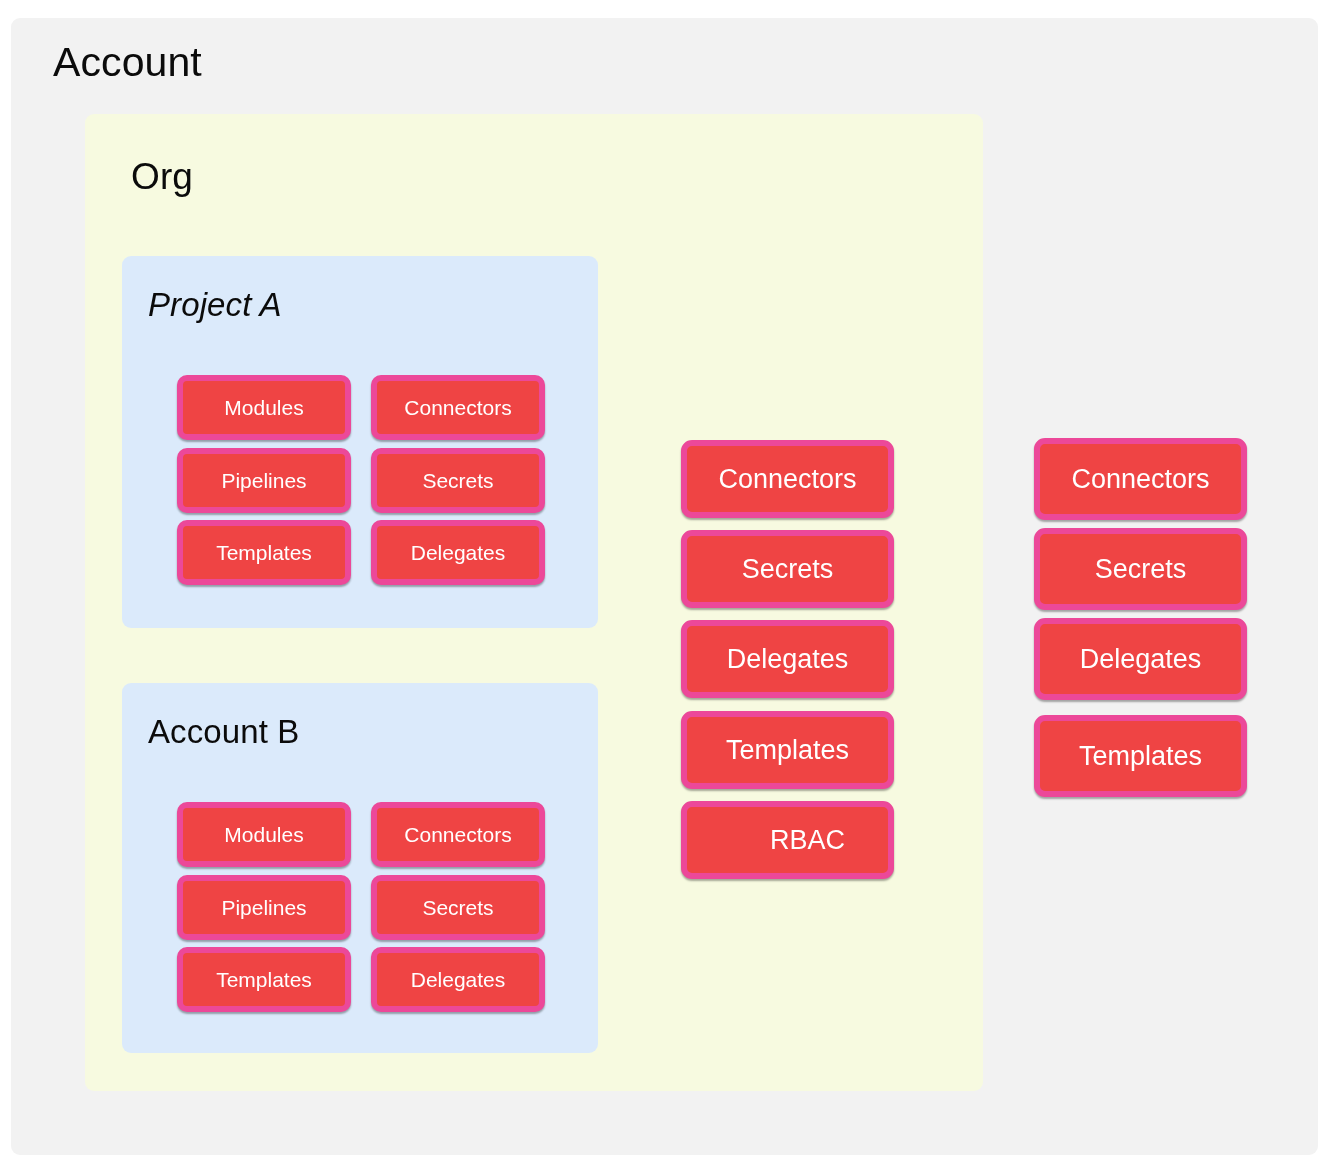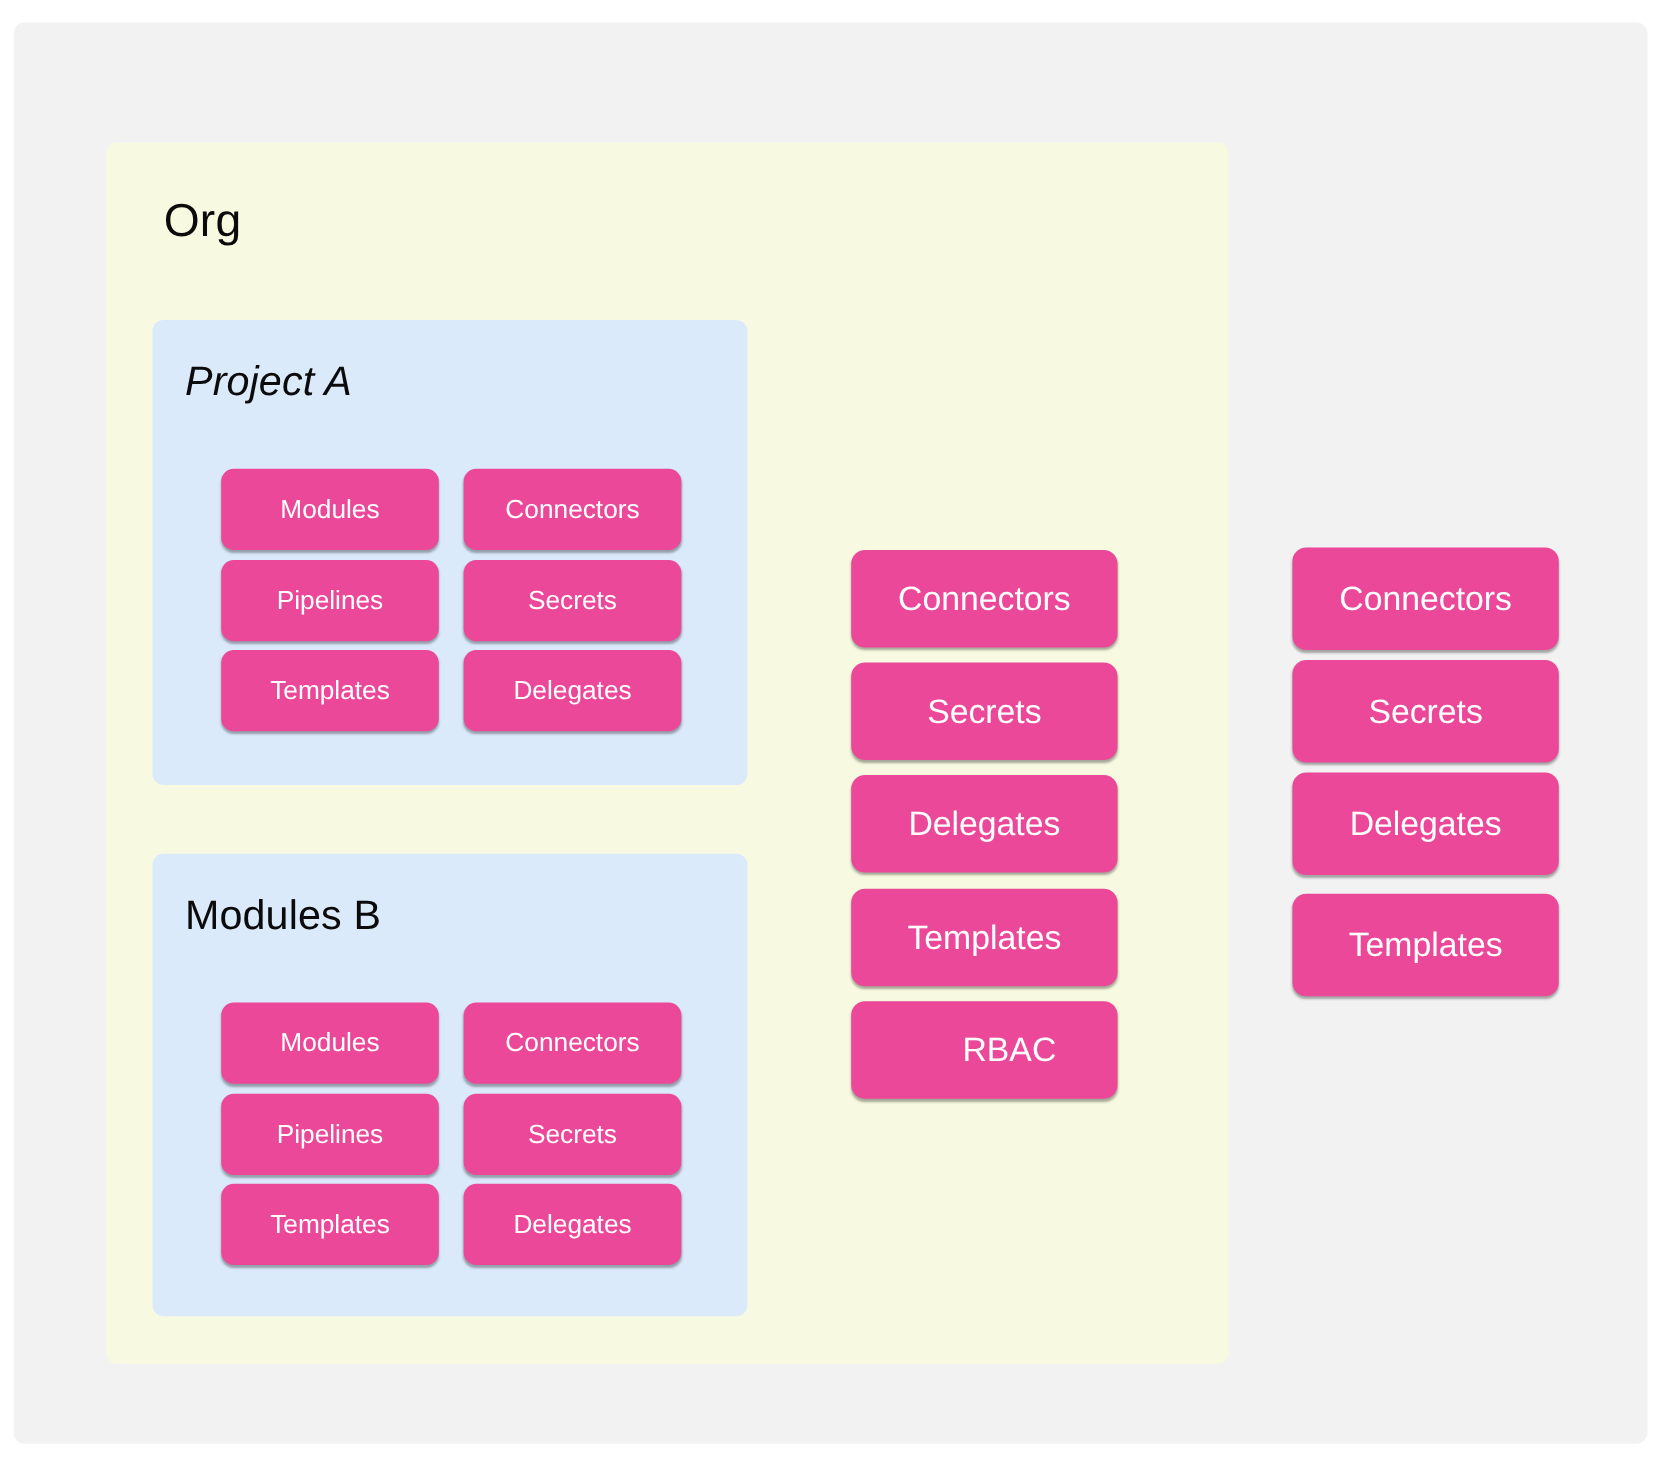--- a/index.html
+++ b/index.html
@@ -72,27 +72,27 @@
     left: 148px;
     font-size: 33px;
     line-height: 40px;
   }
   #project-a-title { top: 285px; font-style: italic; }
   #project-b-title { top: 712px; }
 
   
   .tile {
     position: absolute;
-    background: #ec4899;
+    background: #ef4444;
     color: #ffffff;
     display: flex;
     align-items: center;
     justify-content: center;
     border-radius: 11px;
-    border: 2px solid #ec4899;
+    border: 6px solid #ec4899;
     box-sizing: border-box;
     box-shadow: 0 2px 2px rgba(0,0,0,0.33);
     text-align: center;
     white-space: nowrap;
     user-select: none;
   }
 
   
   .tile-proj {
     width: 174px;
@@ -118,26 +118,27 @@
 <div id="canvas">
 
   <div class="region" id="account-region"></div>
 
   <div class="region" id="org-region"></div>
 
   <div class="region project-region" id="project-a-region"></div>
 
   <div class="region project-region" id="project-b-region"></div>
 
+  <div class="region-title" id="account-title">Account</div>
 
   <div class="region-title" id="org-title">Org</div>
 
   <div class="region-title project-title" id="project-a-title">Project A</div>
 
-  <div class="region-title project-title" id="project-b-title">Modules B</div>
+  <div class="region-title project-title" id="project-b-title">Account B</div>
 
   <div class="tile tile-proj" style="left:177px; top:375px;">Modules</div>
   <div class="tile tile-proj" style="left:177px; top:448px;">Pipelines</div>
   <div class="tile tile-proj" style="left:177px; top:520px;">Templates</div>
 
   <div class="tile tile-proj" style="left:371px; top:375px;">Connectors</div>
   <div class="tile tile-proj" style="left:371px; top:448px;">Secrets</div>
   <div class="tile tile-proj" style="left:371px; top:520px;">Delegates</div>
 
   <div class="tile tile-proj" style="left:177px; top:802px;">Modules</div>

